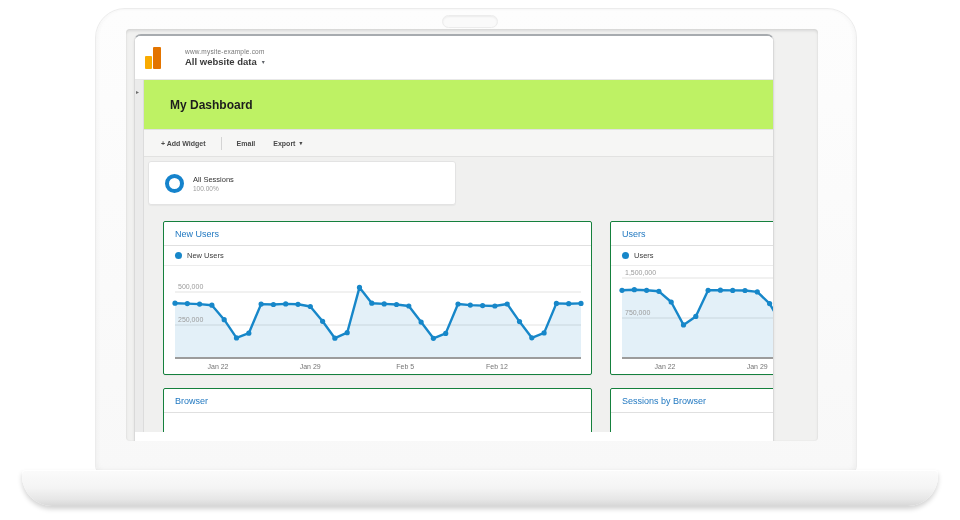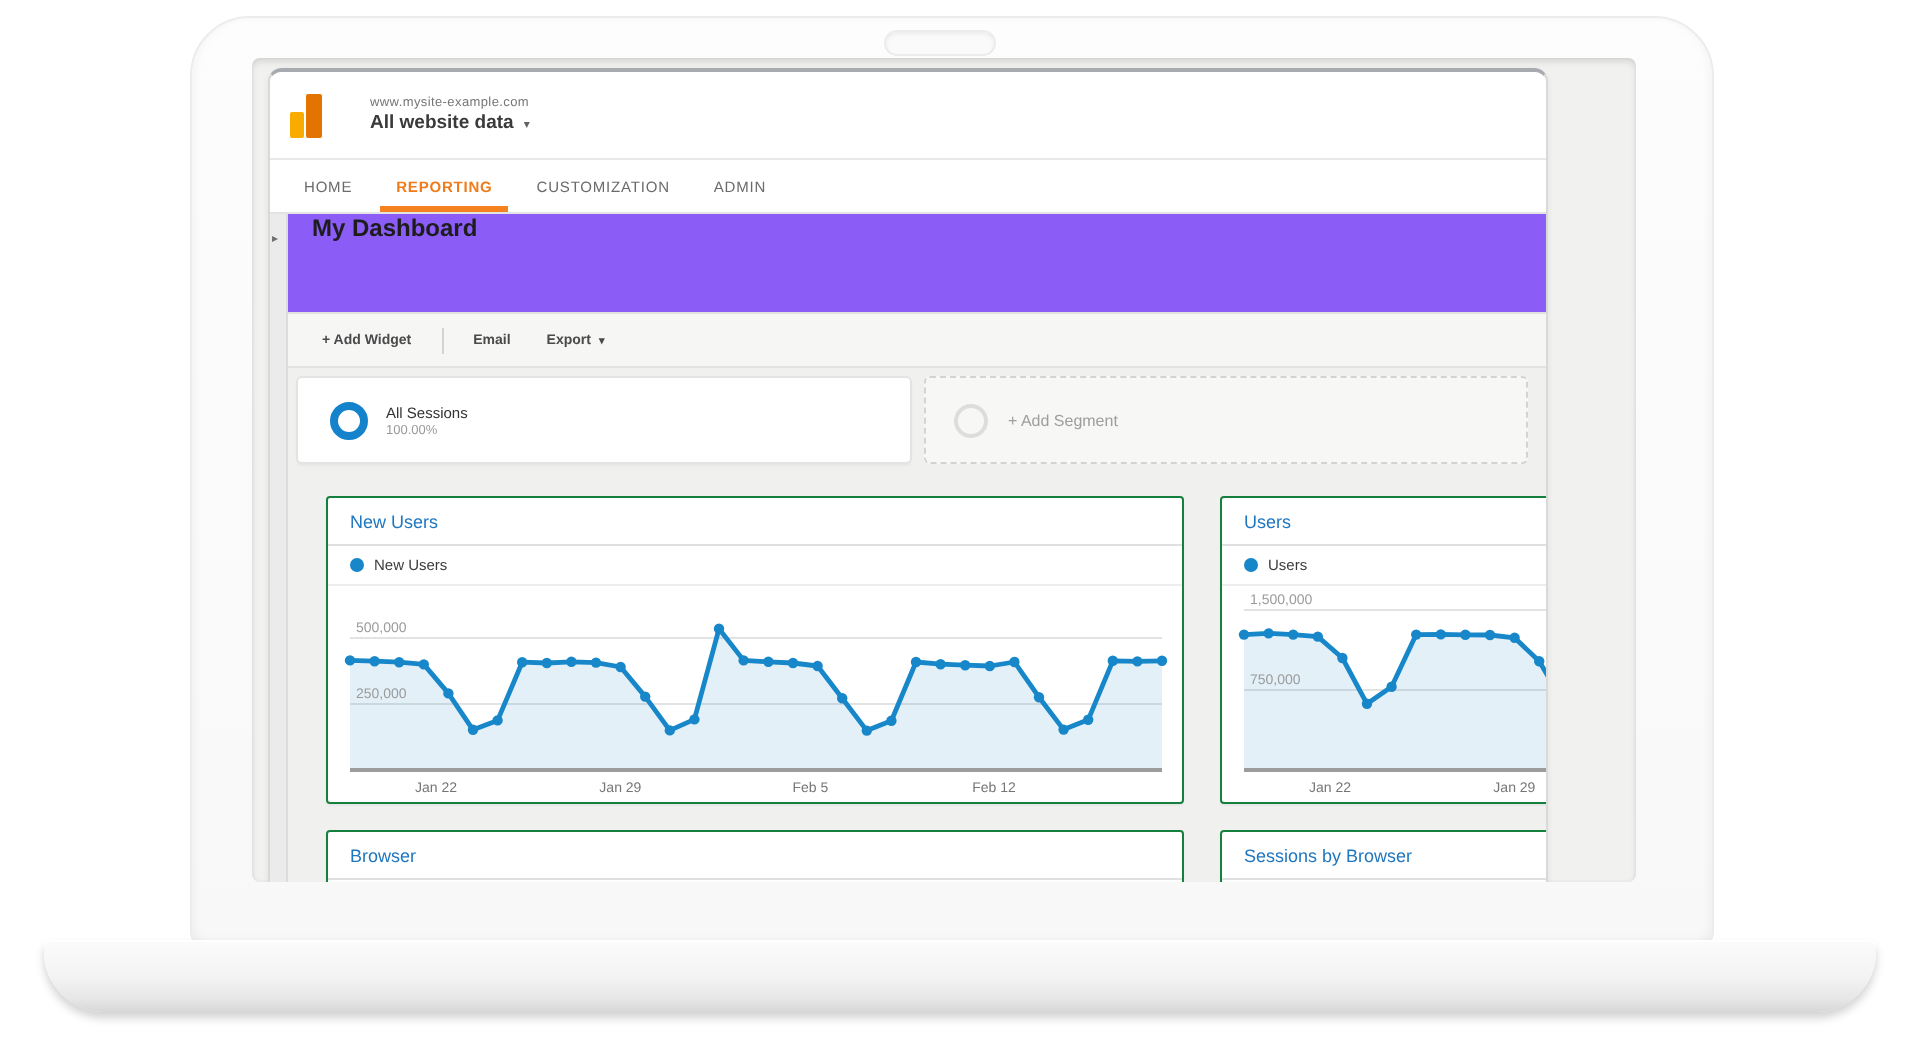--- a/index.html
+++ b/index.html
@@ -45,22 +45,22 @@
   .tab { display:flex; align-items:center; padding:0 8px; margin-right:6px;
          font-size:7.5px; letter-spacing:0.4px; color:#6b6b6b; cursor:pointer;
          border-bottom:3px solid transparent; padding-top:3px; }
   .tab.active { color:#ef7b1a; font-weight:bold; border-bottom-color:#f5821f; }
 
   .body-row { display:flex; height:352px; }
   .rail { width:9px; background:#ebebeb; border-right:1px solid #dcdcdc; position:relative; cursor:pointer; }
   .rail-arrow { position:absolute; top:8px; left:1px; font-size:6px; color:#6e6e6e; }
   .main { flex:1; background:#f0f0ef; overflow:hidden; }
 
-  .title-band { height:50px; background:#8b5cf6; border-bottom:1px solid #e1e1e1;
-                display:flex; align-items:flex-start; padding-left:12px; }
+  .title-band { height:50px; background:#bef264; border-bottom:1px solid #e1e1e1;
+                display:flex; align-items:center; padding-left:26px; }
   .title-band h1 { font-size:12px; color:#1d1d1d; font-weight:bold; }
 
   .toolbar { height:27px; background:#f6f6f5; border-bottom:1px solid #e2e2e1;
              display:flex; align-items:center; padding-left:8px; }
   .tool-btn { font-size:7px; font-weight:bold; color:#4a4a4a; padding:0 9px; cursor:pointer;
               display:flex; align-items:center; }
   .tool-sep { width:1px; height:13px; background:#d4d4d4; margin:0 6px; }
   .tool-arrow { font-size:5.5px; color:#4a4a4a; margin-left:4px; }
 
   .content { position:relative; height:275px; }
@@ -112,26 +112,20 @@
           </div>
           <div class="hdr-texts">
             <div class="site-url">www.mysite-example.com</div>
             <div class="prop-row">
               <span class="prop-name">All website data</span>
               <span class="prop-arrow">▾</span>
             </div>
           </div>
         </div>
 
-        <div class="tabbar">
-          <div class="tab">HOME</div>
-          <div class="tab active">REPORTING</div>
-          <div class="tab">CUSTOMIZATION</div>
-          <div class="tab">ADMIN</div>
-        </div>
 
         <div class="body-row">
           <div class="rail">
             <span class="rail-arrow">▸</span>
           </div>
 
           <div class="main">
             <div class="title-band">
               <h1>My Dashboard</h1>
             </div>
@@ -148,24 +142,20 @@
 
             <div class="content">
 
               <div class="seg-row">
                 <div class="seg-card">
                   <div class="seg-ring" style="border-color: rgb(21, 131, 204);"></div>
                   <div class="seg-texts">
                     <div class="seg-name">All Sessions</div>
                     <div class="seg-pct">100.00%</div>
                   </div>
-                </div>
-                <div class="seg-add">
-                  <div class="seg-add-ring"></div>
-                  <div class="seg-add-label">+ Add Segment</div>
                 </div>
               </div>
 
               <div class="widget w-new-users">
                 <div class="w-title">New Users</div>
                 <div class="legend">
                   <span class="legend-dot" style="background: rgb(23, 135, 201);"></span>
                   <span class="legend-label">New Users</span>
                 </div>
                 <div class="chart">

